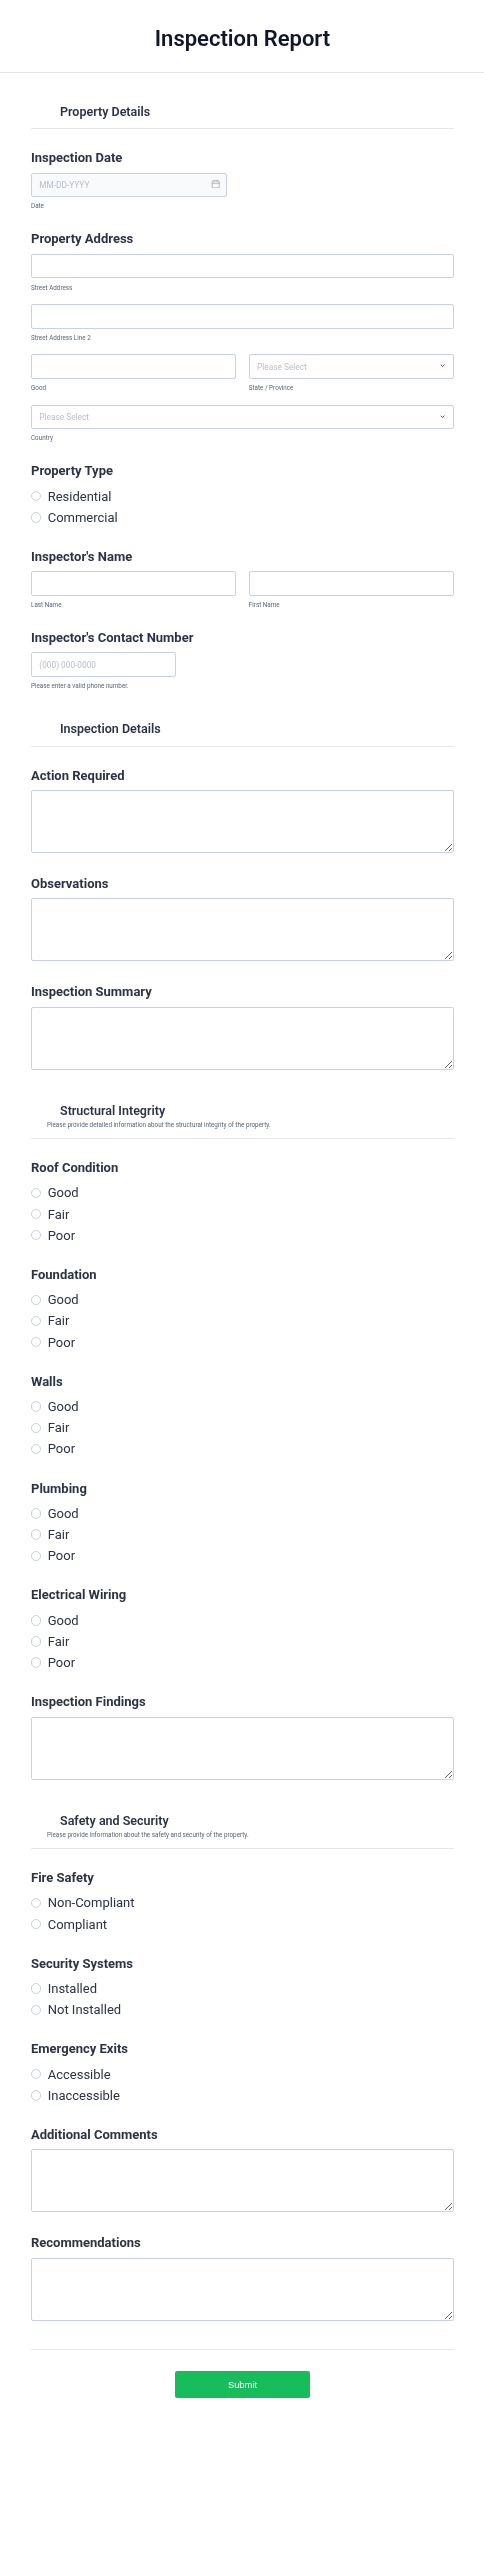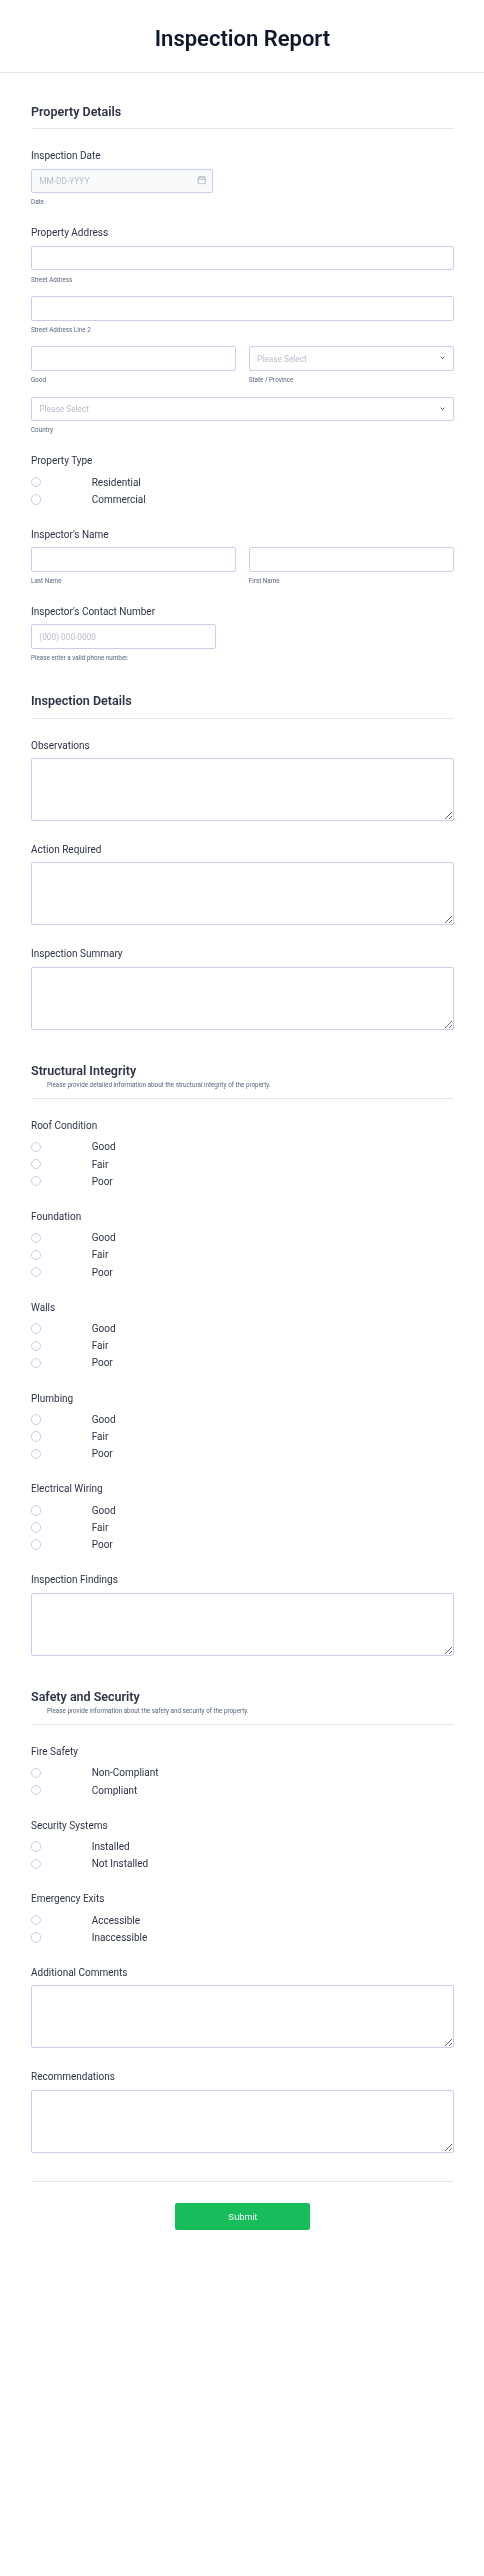--- a/index.html
+++ b/index.html
@@ -25,33 +25,34 @@
   }
   .section-header {
     margin-top: 31px;
     padding-bottom: 9.4px;
     border-bottom: 0.5px solid #e5e7eb;
   }
   .section-header h2 {
     font-size: 12.5px;
     font-weight: 600;
     color: #2c3345;
+    margin-left: 29px;
   }
   .section-sub {
     font-size: 6.3px;
     color: #57647e;
     margin-top: 3.1px;
     padding-left: 16px;
   }
   .field {
     margin-top: 21px;
   }
   .field-label {
-    font-size: 10px;
-    font-weight: 400;
+    font-size: 13px;
+    font-weight: 700;
     color: #2c3345;
     margin-bottom: 7.3px;
     display: block;
   }
   .sublabel {
     font-size: 6.3px;
     color: #57647e;
     margin-top: 5.2px;
   }
   input[type="text"], select, textarea {
@@ -62,21 +63,21 @@
     font-size: 8.3px;
     color: #2c3345;
     background: #fff;
     font-family: inherit;
   }
   input::placeholder, .placeholder-style { color: #b8bdc9; }
   select { appearance: none; color: #b8bdc9; }
   textarea { min-height: 63px; resize: vertical; }
   .date-wrap {
     position: relative;
-    width: 182px;
+    width: 196px;
   }
   .date-wrap input {
     background: #f9fafb;
     padding-right: 22px;
   }
   .date-icon {
     position: absolute;
     right: 6.3px;
     top: 50%;
     transform: translateY(-50%);
@@ -105,26 +106,25 @@
   }
   .radio-item input[type="radio"] {
     appearance: none;
     width: 10.4px;
     height: 10.4px;
     border: 0.5px solid #c8ceed;
     border-radius: 50%;
     cursor: pointer;
   }
   .radio-item label {
-    font-size: 10px;
+    font-size: 13px;
     color: #2c3345;
     cursor: pointer;
-    margin-left: 44px;
-  }
-  .phone-wrap { width: 185px; }
+  }
+  .phone-wrap { width: 145px; }
   .submit-row {
     margin-top: 26px;
     padding: 21px 0 31px;
     border-top: 0.5px solid #e5e7eb;
     text-align: center;
   }
   .submit-btn {
     background: #18bd5b;
     color: #fff;
     border: none;
@@ -245,26 +245,26 @@
       <input type="text" placeholder="(000) 000-0000" style="">
     </div>
     <div class="sublabel">Please enter a valid phone number.</div>
   </div>
 
   <div class="section-header">
     <h2>Inspection Details</h2>
   </div>
 
   <div class="field">
+    <span class="field-label">Action Required</span>
+    <textarea style=""></textarea>
+  </div>
+
+  <div class="field">
     <span class="field-label">Observations</span>
-    <textarea style=""></textarea>
-  </div>
-
-  <div class="field">
-    <span class="field-label">Action Required</span>
     <textarea style=""></textarea>
   </div>
 
   <div class="field">
     <span class="field-label">Inspection Summary</span>
     <textarea style=""></textarea>
   </div>
 
   <div class="section-header">
     <h2>Structural Integrity</h2>

